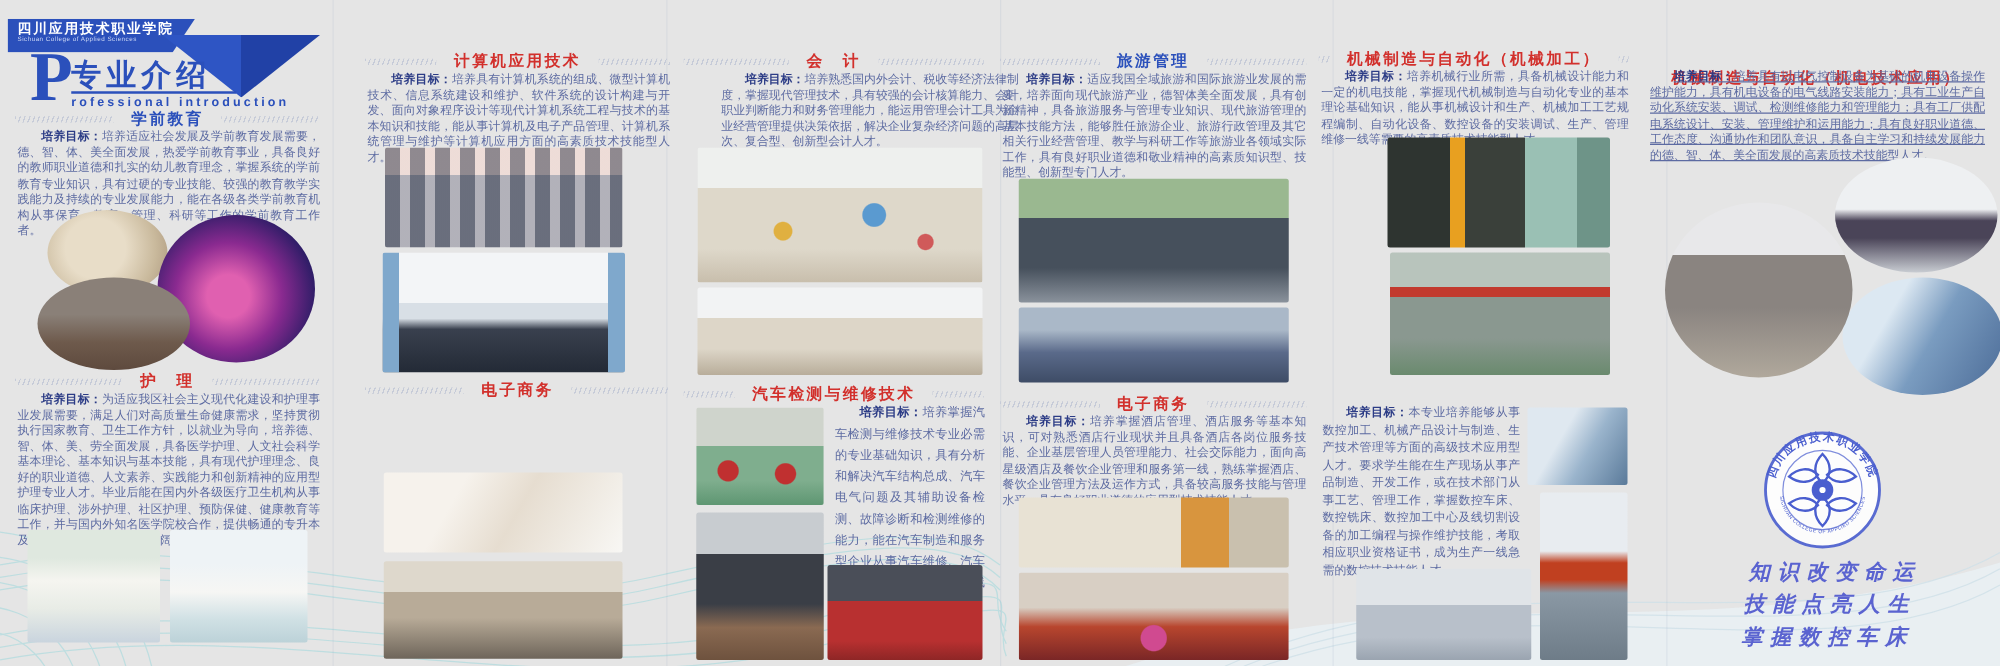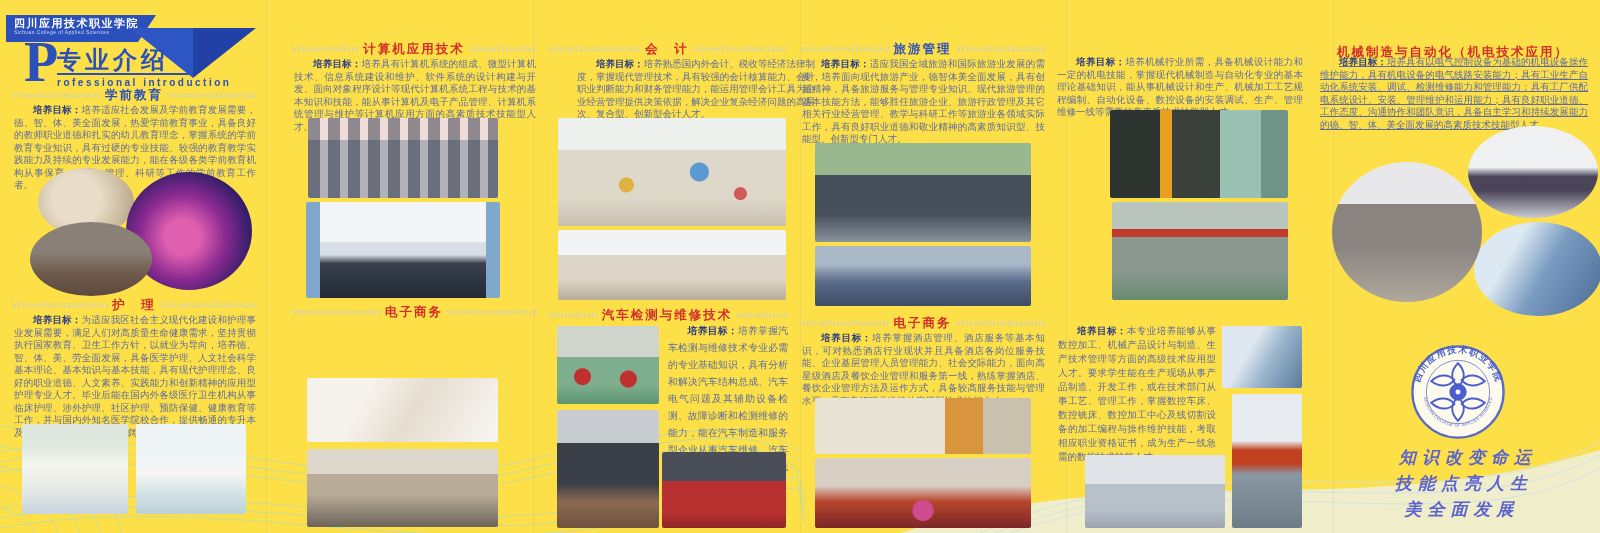--- a/index.html
+++ b/index.html
@@ -1,21 +1,21 @@
 <!DOCTYPE html>
 <html><head>
 <meta charset="utf-8">
 <style>
   html,body{margin:0;padding:0;background:#ffffff;}
-  #stage{position:relative;width:1600px;height:533px;background:#fde047;overflow:hidden;
+  #stage{position:relative;width:1600px;height:533px;background:#e5e5e5;overflow:hidden;
          font-family:"Liberation Sans",sans-serif;}
   .abs{position:absolute;}
   .fold{position:absolute;top:0;width:1px;height:533px;background:rgba(150,165,190,.16);}
   
-  .sec{position:absolute;display:flex;align-items:center;gap:4px;height:14px;}
+  .sec{position:absolute;display:flex;align-items:center;gap:14px;height:14px;}
   .hatch{flex:1;height:5px;background:repeating-linear-gradient(110deg,#c6cbd8 0 1px,transparent 1px 3.6px);}
   .sec-t{font-weight:bold;font-size:12.5px;letter-spacing:2px;white-space:nowrap;}
   .red{color:#d2302c;} .blue{color:#2b50bb;}
   
   .para{position:absolute;font-size:9.5px;line-height:12.5px;color:#5d6ba2;text-align:justify;
         text-indent:2em;margin:0;}
   .para .lbl{font-weight:bold;color:#2c3c86;}
   .para.wide17{line-height:17px;font-size:9.8px;}
   .para.lh14{line-height:14px;}
   
@@ -188,20 +188,25 @@
   </div>
   <p class="para" style="left:802px;top:332px;width:243px;">
     <span class="lbl">培养目标：</span><span>培养掌握酒店管理、酒店服务等基本知识，可对熟悉酒店行业现状并且具备酒店各岗位服务技能、企业基层管理人员管理能力、社会交际能力，面向高星级酒店及餐饮企业管理和服务第一线，熟练掌握酒店、餐饮企业管理方法及运作方式，具备较高服务技能与管理水平、具有良好职业道德的应用型技术技能人才。</span>
   </p>
   <div class="ph" style="left:815px;top:398px;width:216px;height:56px;z-index:1;
        background:linear-gradient(90deg,#e8e2d4 0 60%,#d8953e 60% 78%,#c9c0ae 78%);"></div>
   <div class="ph" style="left:815px;top:458px;width:216px;height:70px;z-index:1;
        background:radial-gradient(circle at 50% 75%,#d04a90 0 10px,transparent 11px),
                   linear-gradient(180deg,#d8cfc4 0 40%,#b8462e 62%,#7a2626);"></div>
 
+  <div class="sec" style="left:1055px;top:40px;width:248px;">
+    <span class="hatch"></span>
+    <span class="sec-t red">机械制造与自动化（机械加工）</span>
+    <span class="hatch"></span>
+  </div>
   <p class="para" style="left:1057px;top:56px;width:246px;">
     <span class="lbl">培养目标：</span><span>培养机械行业所需，具备机械设计能力和一定的机电技能，掌握现代机械制造与自动化专业的基本理论基础知识，能从事机械设计和生产、机械加工工艺规程编制、自动化设备、数控设备的安装调试、生产、管理维修一线等需要的高素质技术技能型人才。</span>
   </p>
   <div class="ph" style="left:1110px;top:110px;width:178px;height:88px;z-index:1;
        background:linear-gradient(90deg,#2e3430 0 28%,#e8a020 28% 35%,#3a403a 35% 62%,#9ac0b4 62% 85%,#6e9488 85%);"></div>
   <div class="ph" style="left:1112px;top:202px;width:176px;height:98px;z-index:1;
        background:linear-gradient(180deg,#b8c4bc 0 28%,#c23a2e 28% 36%,#8a9890 36% 70%,#6a8a6e);"></div>
 
   <p class="para lh14" style="left:1058px;top:324px;width:158px;">
     <span class="lbl">培养目标：</span><span>本专业培养能够从事数控加工、机械产品设计与制造、生产技术管理等方面的高级技术应用型人才。要求学生能在生产现场从事产品制造、开发工作，或在技术部门从事工艺、管理工作，掌握数控车床、数控铣床、数控加工中心及线切割设备的加工编程与操作维护技能，考取相应职业资格证书，成为生产一线急需的数控技术技能人才。</span>
@@ -248,15 +253,15 @@
       <path d="M50 80 C58 72 58 62 50 56 C42 62 42 72 50 80 Z"></path>
       <path d="M24 65 C32 57 42 57 48 63 C42 71 32 71 24 65 Z" transform="rotate(8 50 50)"></path>
       <path d="M24 35 C32 43 42 43 48 37 C42 29 32 29 24 35 Z" transform="rotate(-8 50 50)"></path>
     </g>
     <circle cx="50" cy="50" r="9" fill="#4a5ecf"></circle>
     <circle cx="50" cy="50" r="2.6" fill="#ffffff"></circle>
   </svg>
 
   <div class="slogan" style="left:1364px;top:472px;">技能点亮人生</div>
   <div class="slogan" style="left:1368px;top:446px;">知识改变命运</div>
-  <div class="slogan" style="left:1362px;top:498px;">美全面发展</div>
+  <div class="slogan" style="left:1362px;top:498px;">掌握数控车床</div>
 
 </div>
 
 </body></html>

